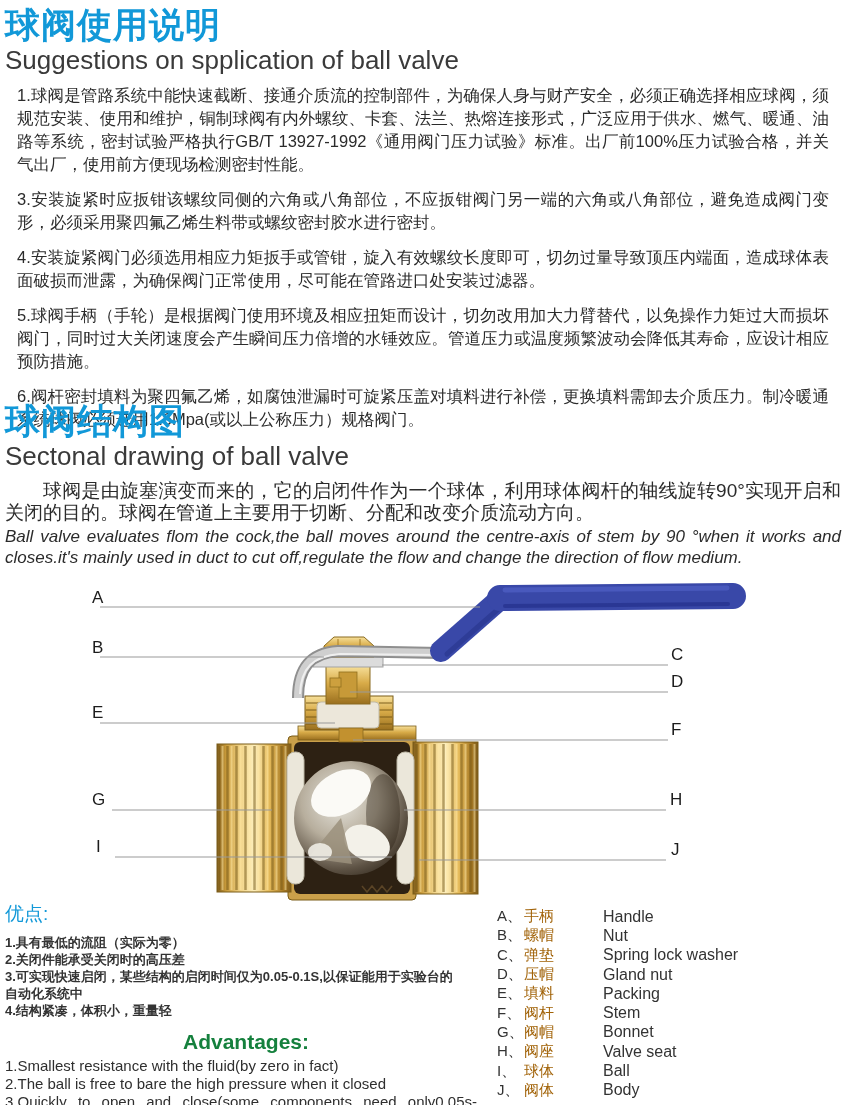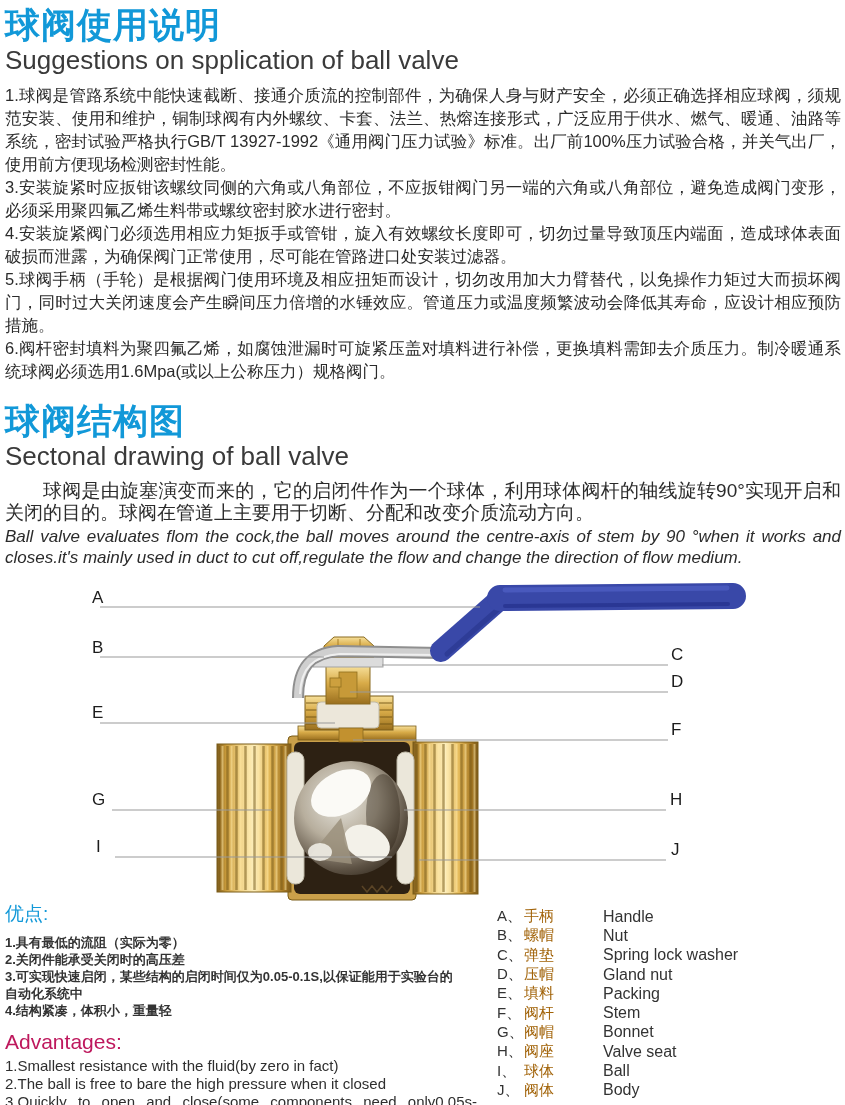--- a/index.html
+++ b/index.html
@@ -2,34 +2,34 @@
 <html><head>
 <meta charset="utf-8">
 <style>
   html,body{margin:0;padding:0;background:#e8e8e8;}
   .page{position:relative;width:845px;height:1105px;background:#ffffff;margin:0 auto;
         font-family:"Liberation Sans","DejaVu Sans",sans-serif;color:#2c2c2c;overflow:hidden;}
   
   .sec1{position:absolute;left:5px;top:6px;width:836px;}
   .cn-title{font-size:35px;font-weight:bold;color:#1198d8;line-height:1.1;margin:0;letter-spacing:1px;}
   .en-title{font-size:26px;font-weight:normal;color:#3a3a3a;margin:1px 0 9px 0;line-height:1.15;}
-  .bodyp{font-size:16.5px;line-height:23px;text-align:justify;margin:0;color:#2b2b2b;}
+  .bodyp{font-size:16.5px;line-height:23px;text-align:justify;margin:12px;color:#2b2b2b;}
   .bodyp.first{margin-top:3px;}
   
   .sec2{position:absolute;left:5px;top:402px;width:836px;}
   .intro-zh{font-size:19px;line-height:22px;text-align:justify;text-indent:2em;margin:6px 0 2px 0;color:#2b2b2b;}
   .intro-en{font-size:17px;line-height:21px;text-align:justify;margin:2px 0 0 0;color:#2b2b2b;font-style:italic;}
   
   .diagram{position:absolute;left:0;top:556px;width:845px;height:352px;}
   .diagram svg{display:block;}
   
   .advzone{position:absolute;left:5px;top:901px;width:482px;}
   .adv-head-zh{font-size:19px;font-weight:normal;color:#1198d8;margin:0 0 7px 0;}
   .adv-item-zh{font-size:13px;font-weight:bold;color:#333;line-height:17px;margin:0;width:458px;}
-  .adv-head-en{font-size:21px;font-weight:normal;color:#be185d;margin:11px 0 3px 0;}
+  .adv-head-en{font-size:21px;font-weight:bold;color:#15803d;margin:11px 0 3px 0;text-align:center;}
   .adv-item-en{font-size:15px;color:#2f2f2f;line-height:18px;margin:0;width:472px;text-align:justify;}
   
   .parts{position:absolute;left:497px;top:907px;width:330px;}
   .part-row{display:flex;height:19.3px;align-items:center;}
   .part-letter{width:27px;font-size:15px;color:#333;}
   .part-zh{width:79px;font-size:15px;color:#a16207;}
   .part-en{font-size:16px;color:#333;}
   .lbl{font-size:17px;fill:#1c1c1c;}
 </style>
 </head>

